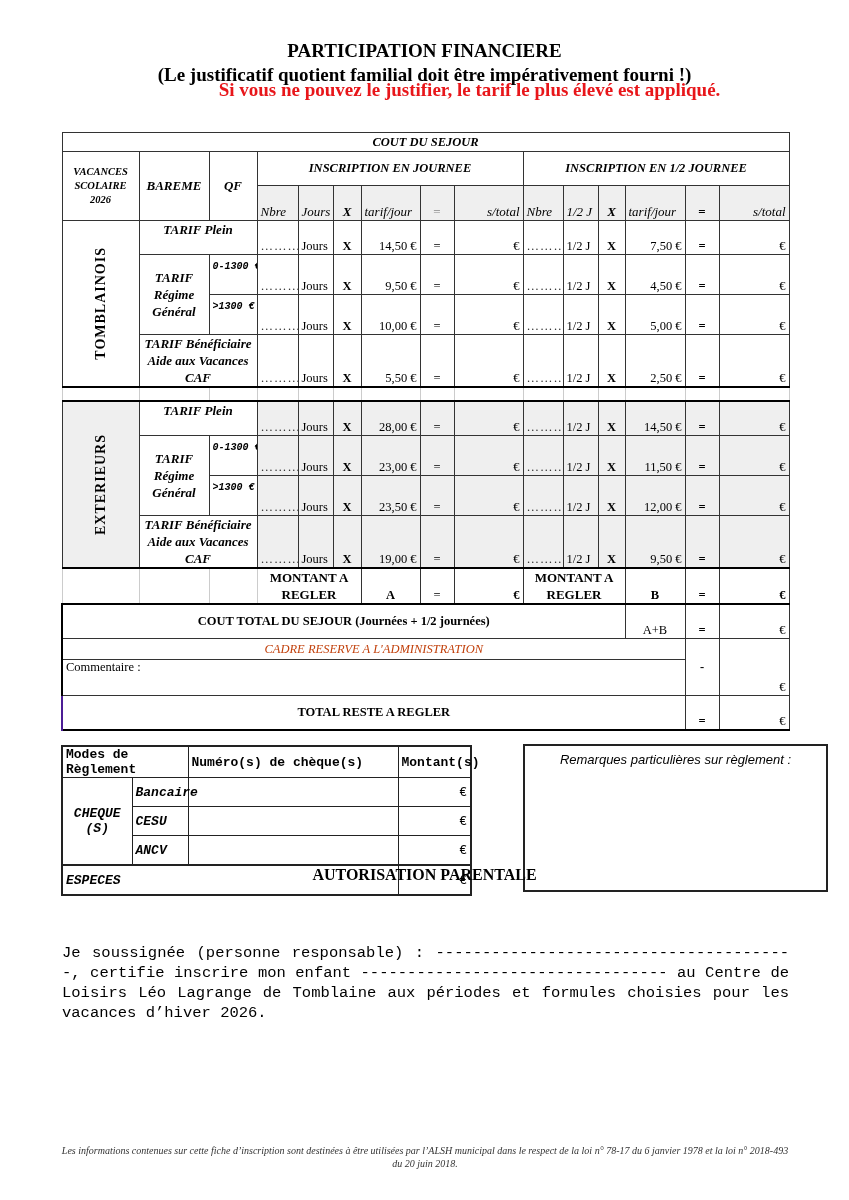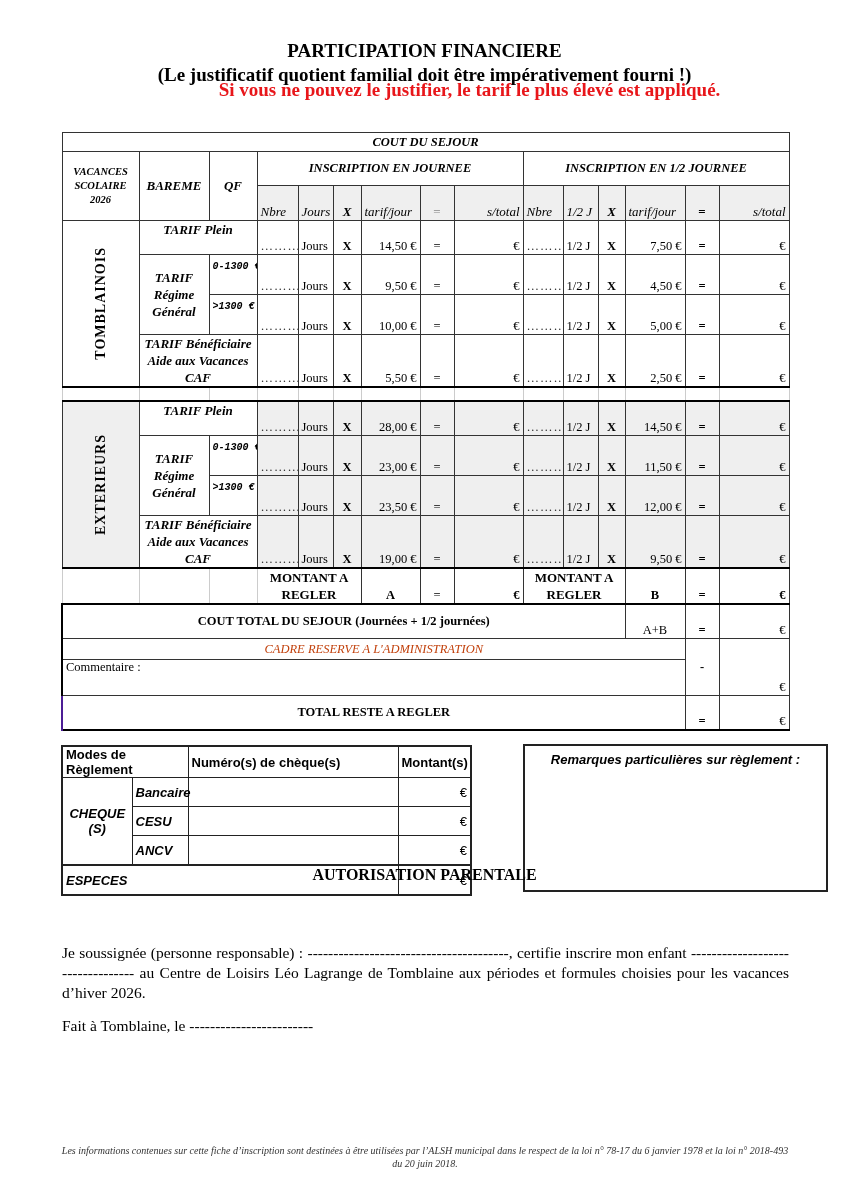--- a/index.html
+++ b/index.html
@@ -21,24 +21,24 @@
   .ital { font-style:italic; }
   .vert { writing-mode:vertical-rl; transform:rotate(180deg); font-weight:bold; font-size:14px; letter-spacing:1px; margin:auto; }
   .bareme { font-weight:bold; font-style:italic; font-size:13px; text-align:center; white-space:normal !important; line-height:17px; vertical-align:middle !important;margin-left:45px; }
   .qf { font-weight:bold; font-style:italic; font-size:10px; text-align:right; vertical-align:top !important; padding-top:6px !important;font-family:Liberation Mono, monospace; }
   .dots { color:#333; letter-spacing:1px; }
   #cost td.sep { height:12px; border-color:#ccc; }
 
   #pay { position:absolute; left:61px; top:745px; width:409px; font-family:"Liberation Sans", sans-serif; font-size:13px; }
   #pay td { border:1px solid #222; height:28px; padding:0 3px; }
   #pay .h td { font-weight:bold; }
-  .remarks { position:absolute; left:523px; top:744px; width:305px; height:148px; border:2px solid #222; box-sizing:border-box; font-family:"Liberation Sans", sans-serif; font-weight:bold; font-style:italic; font-size:13px; text-align:center; padding-top:6px; }
+  .remarks { position:absolute; left:523px; top:744px; width:305px; height:148px; border:2px solid #222; box-sizing:border-box; font-family:"Liberation Sans", sans-serif; font-weight:normal; font-style:italic; font-size:13px; text-align:center; padding-top:6px; }
 
   .auth-title { position:absolute; left:0; width:849px; top:866px; text-align:center; font-weight:bold; font-size:16px; }
-  .auth { position:absolute; left:62px; width:727px; top:943px; font-size:15.5px; line-height:20px; text-align:justify; }
+  .auth { position:absolute; left:62px; width:727px; top:943px; font-size:15.5px; line-height:20px; text-align:justify;font-family:Liberation Mono, monospace; }
   .fait { position:absolute; left:62px; top:1016px; font-size:15.5px; line-height:20px; }
   .footer { position:absolute; left:60px; width:730px; top:1144px; text-align:center; font-style:italic; font-size:10px; line-height:13px; color:#333; }
 </style>
 </head>
 <body>
 
 <div class="title t1">PARTICIPATION FINANCIERE</div>
 <div class="title t2">(Le justificatif quotient familial doit être impérativement fourni !)</div>
 <div class="title t3">Si vous ne pouvez le justifier, le tarif le plus élevé est appliqué.</div>
 
@@ -265,21 +265,21 @@
   </tr>
 
   <tr style="border-bottom:2px solid #000;">
     <td colspan="13" class="ctr bold" style="vertical-align:middle;height:33px;border-left:2px solid #4c1d95;">TOTAL RESTE A REGLER</td>
     <td class="ctr bold">=</td>
     <td class="rgt">€</td>
   </tr>
 </tbody>
   </table>
 
-<table id="pay" style="border:2px solid #222;">
+<table id="pay" style="border:2px solid #222;font-family:Liberation Mono, monospace;">
   <colgroup>
       <col style="width:70px">
       <col style="width:56px">
       <col style="width:210px">
       <col style="width:73px">
     </colgroup>
   <tbody>
       <tr class="h">
     <td colspan="2">Modes de Règlement</td>
     <td>Numéro(s) de chèque(s)</td>
@@ -308,16 +308,15 @@
 </tbody>
   </table>
 
 <div class="remarks">
   <span>Remarques particulières sur règlement :</span>
 </div>
 
 <div class="auth-title">AUTORISATION PARENTALE</div>
 <div class="auth">Je soussignée (personne responsable) : ---------------------------------------, certifie inscrire mon enfant --------------------------------- au Centre de Loisirs Léo Lagrange de Tomblaine aux périodes et formules choisies pour les vacances d’hiver 2026.</div>
 <div class="fait">
-  <div>Fait à Tomblaine, le ------------------------</div>
 </div>
 
 <div class="footer">Les informations contenues sur cette fiche d’inscription sont destinées à être utilisées par l’ALSH municipal dans le respect de la loi n° 78-17 du 6 janvier 1978 et la loi n° 2018-493 du 20 juin 2018.</div>
 
 </body></html>

